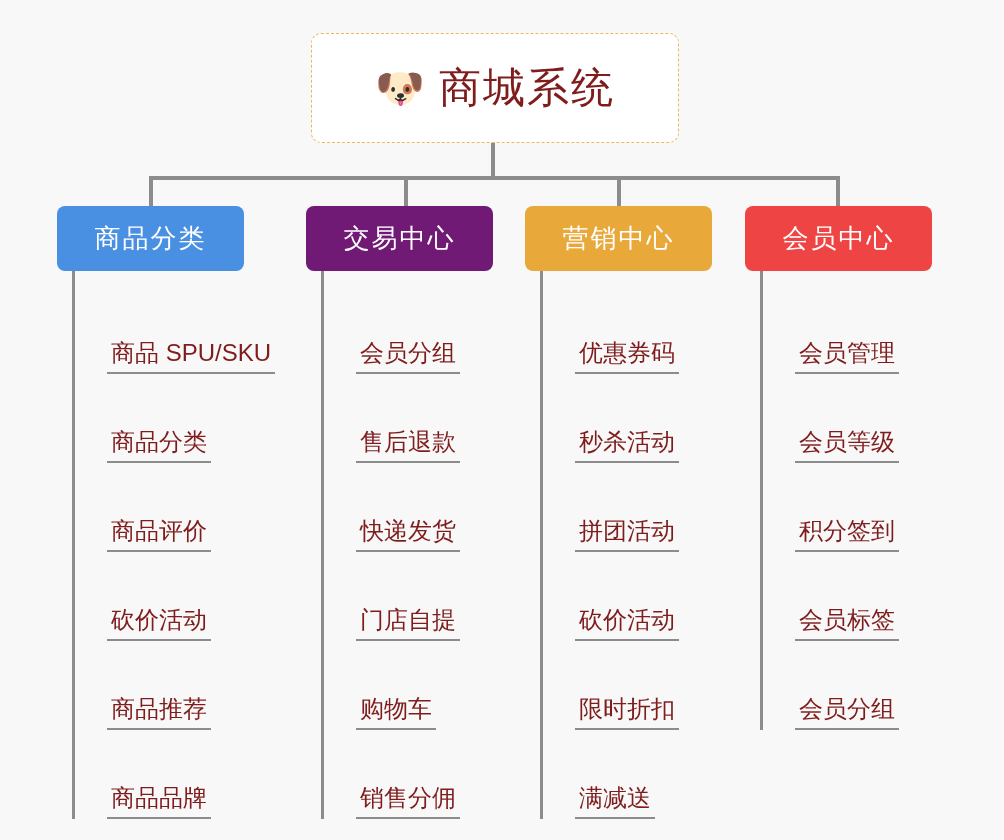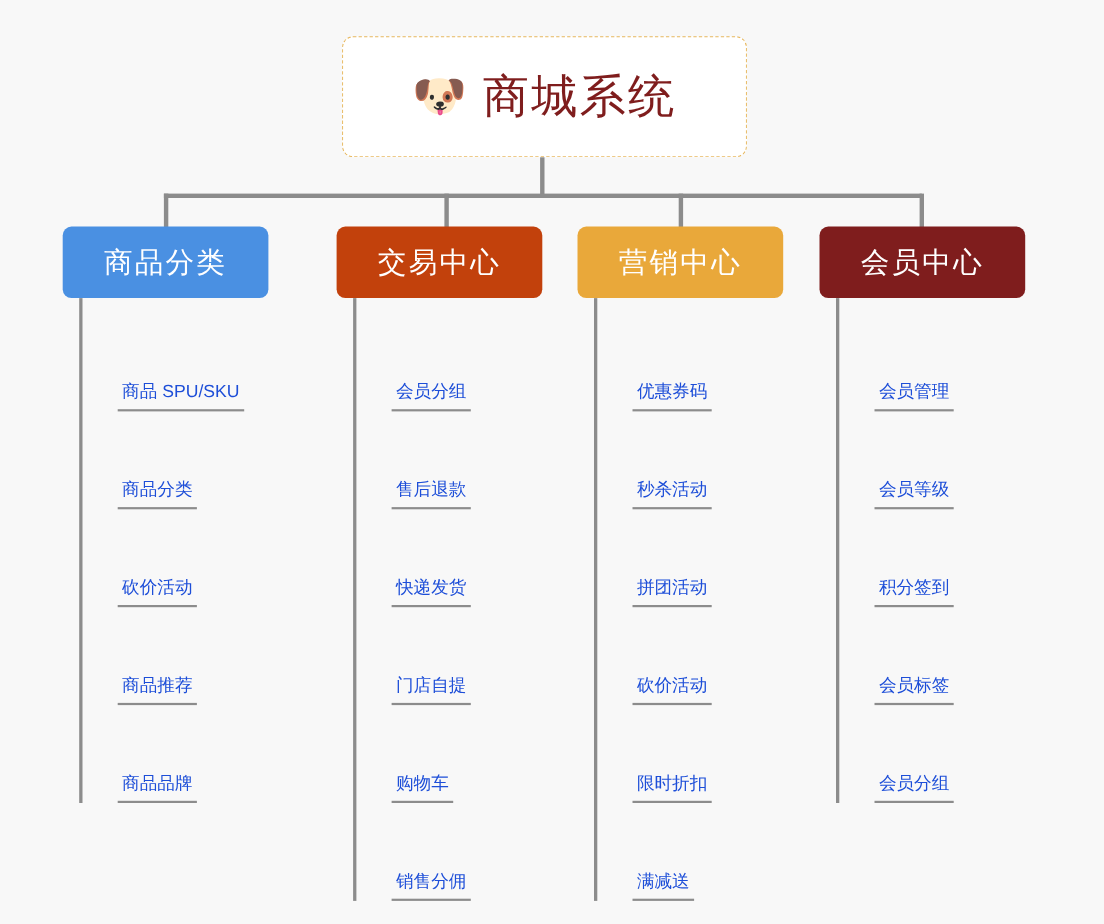--- a/index.html
+++ b/index.html
@@ -92,43 +92,43 @@
     border-radius: 8px;
     display: flex;
     align-items: center;
     justify-content: center;
     color: #ffffff;
     font-size: 26px;
     letter-spacing: 2px;
     box-sizing: border-box;
   }
   .cat-0 { width: 187px; background: #4a90e2; }
-  .cat-1 { width: 187px; background: #c2410c; }
+  .cat-1 { width: 187px; background: #701a75; }
   .cat-2 { width: 187px; background: #e9a83a; }
-  .cat-3 { width: 187px; background: #7f1d1d; }
+  .cat-3 { width: 187px; background: #ef4444; }
 
   
   .children {
     position: relative;
     margin-left: 15px;
     border-left: 3px solid #8c8c8c;
     padding-top: 14px;
   }
   .leaf {
     height: 89px;
     display: flex;
     align-items: flex-end;
     box-sizing: border-box;
   }
   .leaf-label {
     display: inline-block;
     margin-left: 32px;
     padding: 0 4px 6px 4px;
-    font-size: 16px;
-    color: #1d4ed8;
+    font-size: 24px;
+    color: #7f1d1d;
     line-height: 1.1;
     white-space: nowrap;
     border-bottom: 2px solid #8c8c8c;
   }
 </style>
 </head>
 <body>
 
 <div id="mindmap">
 
@@ -149,20 +149,23 @@
       <span>商品分类</span>
     </div>
     <div class="children">
       <div class="leaf">
           <span class="leaf-label">商品 SPU/SKU</span>
         </div>
       <div class="leaf">
           <span class="leaf-label">商品分类</span>
         </div>
       <div class="leaf">
+          <span class="leaf-label">商品评价</span>
+        </div>
+      <div class="leaf">
           <span class="leaf-label">砍价活动</span>
         </div>
       <div class="leaf">
           <span class="leaf-label">商品推荐</span>
         </div>
       <div class="leaf">
           <span class="leaf-label">商品品牌</span>
         </div>
     </div>
   </div>

